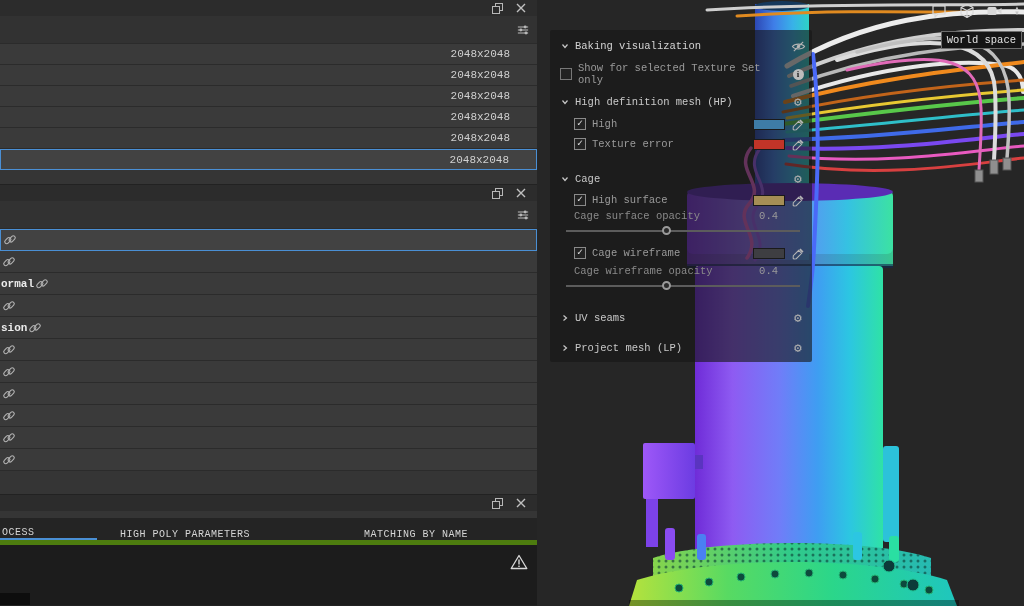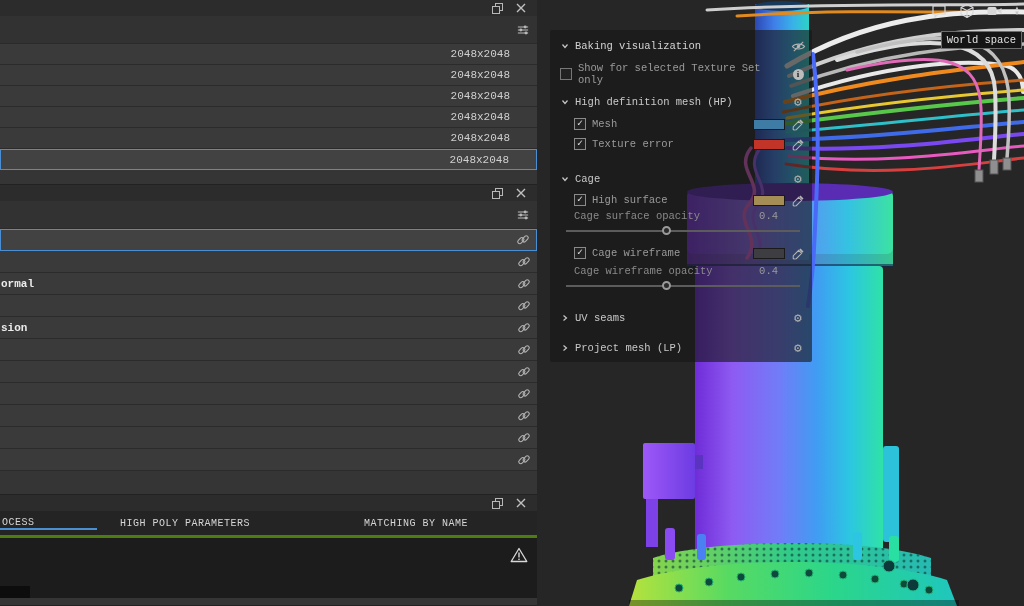--- a/index.html
+++ b/index.html
@@ -16,27 +16,27 @@
   .hd-ico { width:12px; height:12px; display:flex; align-items:center; justify-content:center; color:#c0c0c0; cursor:pointer; }
   .panel-toolbar { height:28px; background:#323232; display:flex; justify-content:flex-end; align-items:center; padding-right:8px; border-bottom:1px solid #2b2b2b; }
 
   #panel-textures { top:0; height:185px; }
   #panel-textures .panel-toolbar { height:28px; }
   .trow { height:21px; background:#3a3a3a; border-bottom:1px solid #2b2b2b; display:flex; align-items:center; justify-content:flex-end; padding-right:27px; }
   .trow .size { color:#d0d0d0; font-size:11px; font-family:"Liberation Mono", monospace; }
   .trow.selected { background:#424242; border:1px solid #4a8fd4; }
 
   #panel-bakers { top:185px; height:310px; }
-  .brow { height:22px; background:#3a3a3a; border-bottom:1px solid #2b2b2b; display:flex; align-items:center; justify-content:space-between; padding:0 6px 0 0; }
+  .brow { height:22px; background:#3a3a3a; border-bottom:1px solid #2b2b2b; display:flex; align-items:center; padding:0 6px 0 0; }
   .brow.selected { background:#424242; border:1px solid #4a8fd4; }
   .brow .blabel { color:#ececec; font-weight:bold; font-size:11px; font-family:"Liberation Mono", monospace; padding-left:1px; }
   .chain { width:15px; height:15px; display:flex; align-items:center; justify-content:center; cursor:pointer; }
 
   #panel-process { top:495px; height:111px; }
-  .tabbar { height:27px; background:#242424; display:flex; align-items:center; border-bottom:3px solid #4d7c0f; }
+  .tabbar { height:27px; background:#242424; display:flex; align-items:flex-end; border-bottom:5px solid #4d7c0f;margin-top:7px; }
   .tab { display:flex; align-items:center; justify-content:center; color:#d6d6d6; font-size:10px; letter-spacing:.5px; font-family:"Liberation Mono", monospace; cursor:pointer; }
   .tab1 { width:97px; border-bottom:2px solid #4a8fd4; justify-content:flex-start; padding-left:2px; }
   .tab2 { width:176px; }
   .tab3 { width:160px; margin-left:63px; }
   .proc-content { position:relative; height:60px; background:#1c1c1c; }
   .warn { position:absolute; top:9px; right:9px; width:18px; height:16px; }
   .corner-chip { position:absolute; left:0; bottom:0; width:30px; height:12px; background:#0d0d0d; }
 
   
   #viewport { position:absolute; left:537px; top:0; width:487px; height:606px; background:#262626; overflow:hidden; }
@@ -496,21 +496,21 @@
             </svg>
           </span>
         <span class="sec-title">High definition mesh (HP)</span>
         <span class="right-ico gear">⚙</span>
       </div>
 
       <div class="orow" style="top:86px">
         <span class="cb">
             <span class="tick">✓</span>
           </span>
-        <span class="ilabel">Mesh</span>
+        <span class="ilabel">High</span>
         <span class="swatch" style="background-color: rgb(62, 124, 166);"></span>
         <span class="dropper">
             <svg width="13" height="13" viewBox="0 0 14 14">
               <path d="M9.2 1.6 L12.4 4.8 L11 6.2 L7.8 3 Z" fill="#b5b5b5"></path>
               <path d="M7.2 3.6 L10.4 6.8 L4.6 12.6 L2 12.9 L1.2 12.1 L1.4 9.4 Z" fill="none" stroke="#b5b5b5" stroke-width="1.1"></path>
             </svg>
           </span>
       </div>
 
       <div class="orow" style="top:106px">

